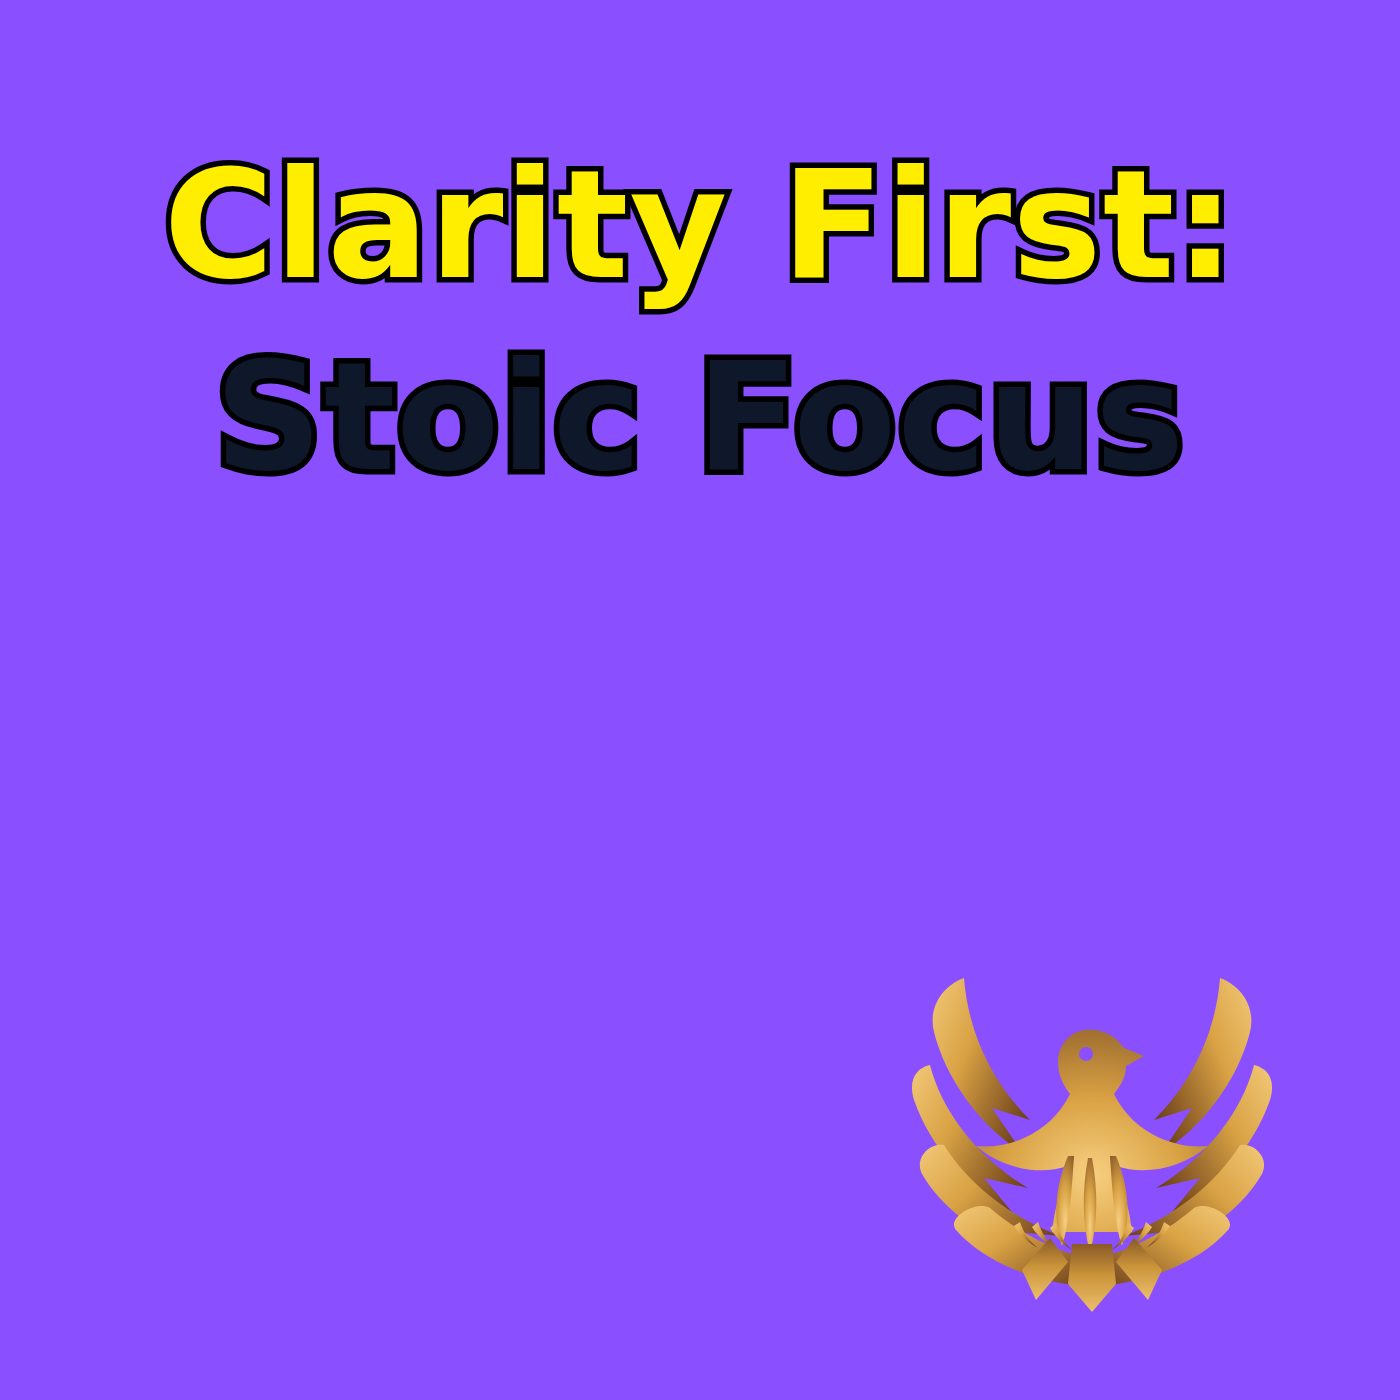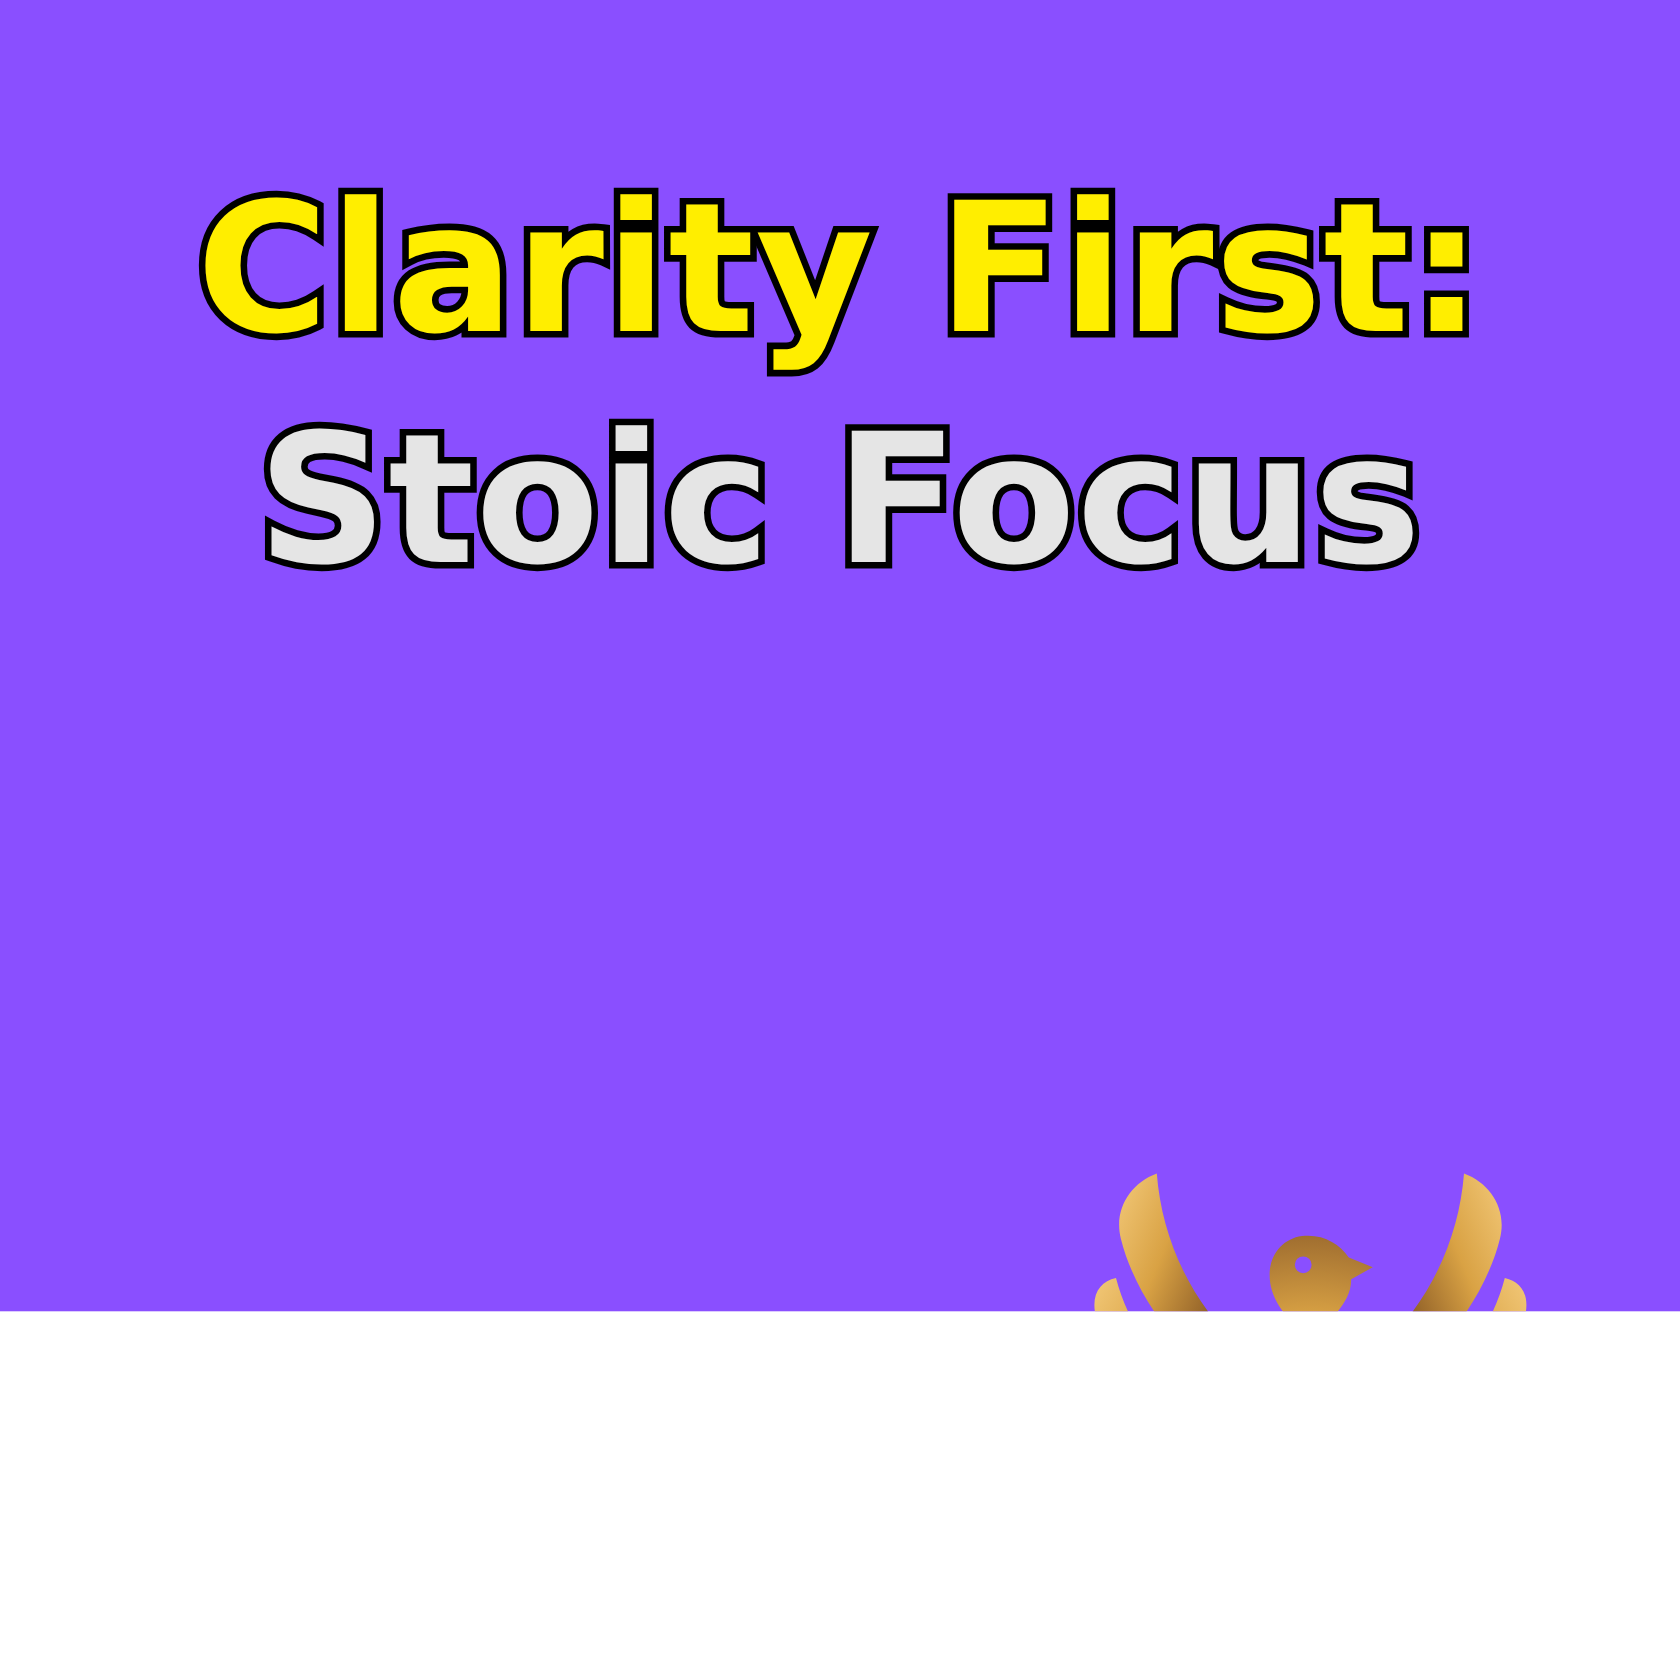--- a/index.html
+++ b/index.html
@@ -4,21 +4,21 @@
 <style>
   html, body {
     margin: 0;
     padding: 0;
     background: #ffffff;
   }
 
   #cover {
     position: relative;
     width: 1400px;
-    height: 1093px;
+    height: 1400px;
     overflow: hidden;
     background: #8a4fff;
     font-family: "DejaVu Sans", sans-serif;
   }
 
   
   #title-block {
     position: absolute;
     left: 0;
     top: 150px;
@@ -66,21 +66,21 @@
     height: 100%;
   }
 </style>
 </head>
 <body>
 
 <div id="cover" style="background: rgb(138, 79, 255);">
 
   <div id="title-block">
     <span class="title-line" id="title-line-1" style="color: rgb(255, 238, 0);">Clarity First:</span>
-    <span class="title-line" id="title-line-2" style="color: #e5e5e5;">Stoic Focus</span>
+    <span class="title-line" id="title-line-2" style="color: #0f172a;">Stoic Focus</span>
   </div>
 
   <div id="logo-wrap">
     <svg viewBox="0 0 440 355" xmlns="http://www.w3.org/2000/svg">
       <defs>
         <linearGradient id="gLeftWing" x1="0" y1="0" x2="1" y2="0.75">
           <stop offset="0%" stop-color="#f2c878"></stop>
           <stop offset="42%" stop-color="#d9a244"></stop>
           <stop offset="100%" stop-color="#6f421b"></stop>
         </linearGradient>

